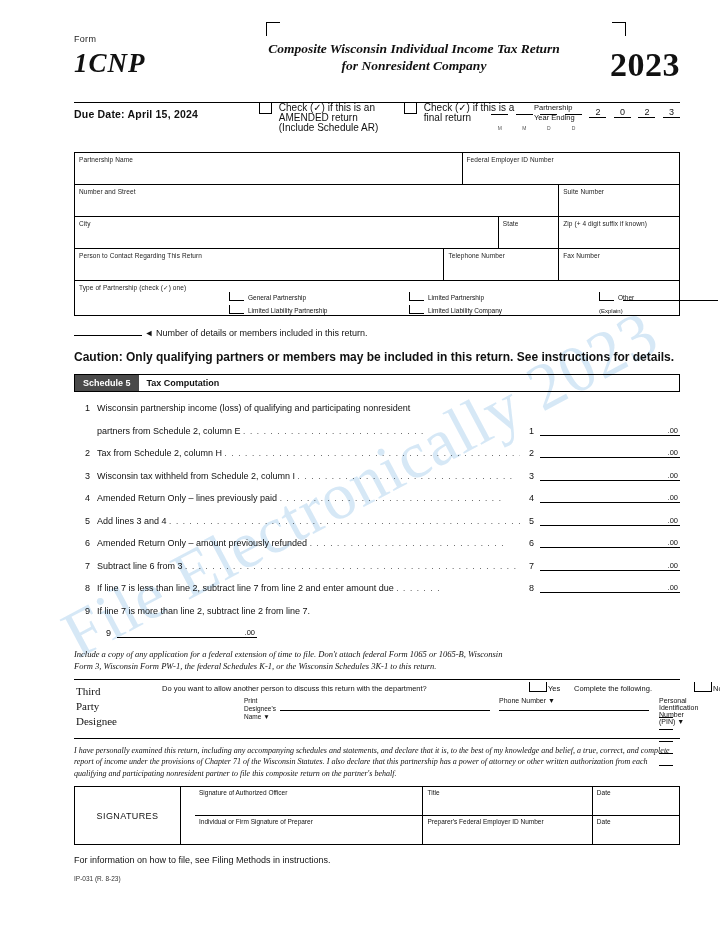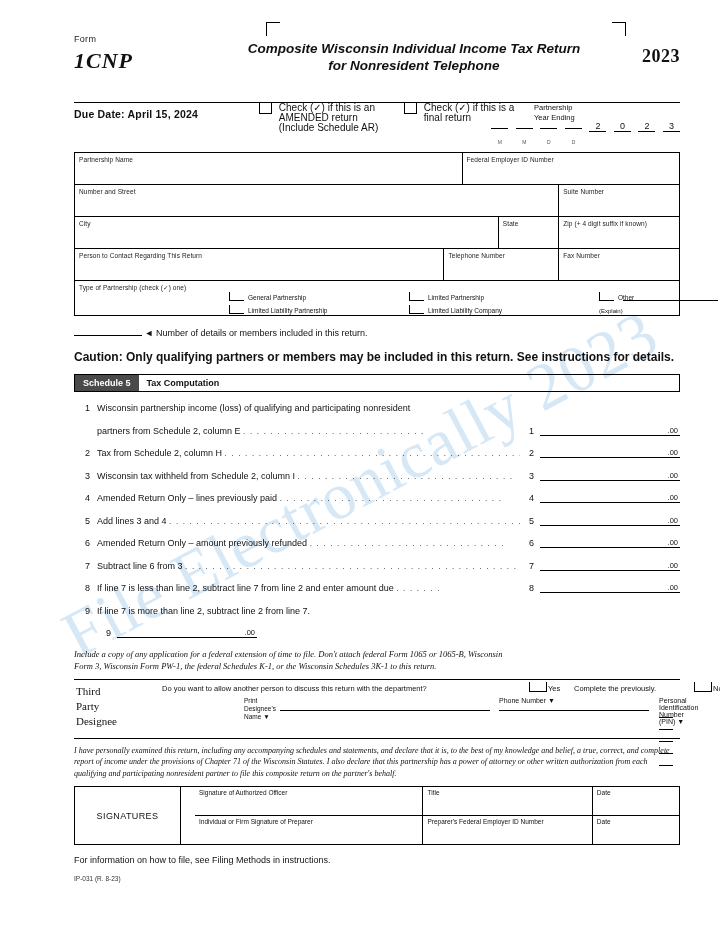--- a/index.html
+++ b/index.html
@@ -29,32 +29,32 @@
     letter-spacing:1px;
   }
 
   .content{position:relative;z-index:10;margin-left:34px;}
 
   
   .hdr{position:relative;margin:34px 40px 0 40px;height:62px;}
   .form-word{font-size:9px;letter-spacing:.3px;color:#222;}
   .formnum{
     font-family:"Liberation Serif", serif;
-    font-style:italic;font-weight:bold;font-size:22px;
+    font-style:italic;font-weight:bold;font-size:27px;
     letter-spacing:1px;margin-top:4px;
   }
   .title{
     position:absolute;left:140px;top:6px;width:400px;text-align:center;
-    font-family:Liberation Sans, sans-serif;
+    font-family:Liberation Serif, serif;
     font-style:italic;font-weight:bold;font-size:13.5px;line-height:17px;
   }
   .year{
     position:absolute;right:0;top:12px;
     font-family:"Liberation Serif", serif;
-    font-size:18px;font-weight:bold;letter-spacing:.5px;
+    font-size:34px;font-weight:bold;letter-spacing:.5px;
   }
   .crop{position:absolute;width:13px;height:13px;}
   .crop.tl{left:192px;top:-12px;border-left:1px solid #000;border-top:1px solid #000;}
   .crop.tr{left:538px;top:-12px;border-right:1px solid #000;border-top:1px solid #000;}
 
   
   .duerow{
     margin:6px 40px 0 40px;border-top:1.6px solid #000;
     padding-top:5px;position:relative;height:36px;font-size:9px;
   }
@@ -62,21 +62,21 @@
   .chkgrp{position:absolute;top:0;font-size:10px;line-height:10px;}
   .chkgrp .box{
     display:inline-block;width:11px;height:10px;
     border-left:1px solid #000;border-bottom:1px solid #000;border-right:1px solid #000;
     vertical-align:-2px;margin-right:4px;
   }
   .chkgrp .txt{display:inline-block;vertical-align:top;}
   .chk1{left:185px;}
   .chk2{left:330px;}
   .pyend{position:absolute;left:460px;top:0;font-size:7.5px;line-height:10px;}
-  .digits{position:absolute;right:0;top:18px;}
+  .digits{position:absolute;right:0;top:4px;}
   .digits .d{
     display:inline-block;width:17px;text-align:center;font-size:9px;
     border-bottom:1px solid #000;margin-left:5px;position:relative;
   }
   .digits .lab{
     position:absolute;left:0;top:11px;width:17px;text-align:center;font-size:5px;color:#555;
   }
 
   
   .boxes{margin:8px 40px 0 40px;border:1px solid #000;}
@@ -174,21 +174,21 @@
 
   <div class="content">
 
     <div class="hdr">
       <div class="crop tl"></div>
       <div class="crop tr"></div>
       <div class="form-word">Form</div>
       <div class="formnum">1CNP</div>
       <div class="title">
         <div>Composite Wisconsin Individual Income Tax Return</div>
-        <div>for Nonresident Telephone</div>
+        <div>for Nonresident Company</div>
       </div>
       <div class="year">2023</div>
     </div>
 
     <div class="duerow">
       <div class="duedate">Due Date:  April 15, 2024</div>
 
       <div class="chkgrp chk1">
         <span class="box"></span>
         <span class="txt">
@@ -389,21 +389,21 @@
     <div class="third">
       <div class="lbl">
         <div>Third</div>
         <div>Party</div>
         <div>Designee</div>
       </div>
       <div class="body">
         <div class="q">Do you want to allow another person to discuss this return with the department?</div>
         <div class="yesbox"></div>
         <div class="yeslab">Yes</div>
-        <div class="compl">Complete the previously.</div>
+        <div class="compl">Complete the following.</div>
         <div class="nobox"></div>
         <div class="nolab">No</div>
 
         <div class="pdlab">
           <span>Print</span><br>
           <span>Designee's</span><br>
           <span>Name ▼</span>
         </div>
         <div class="pdline"></div>
 

